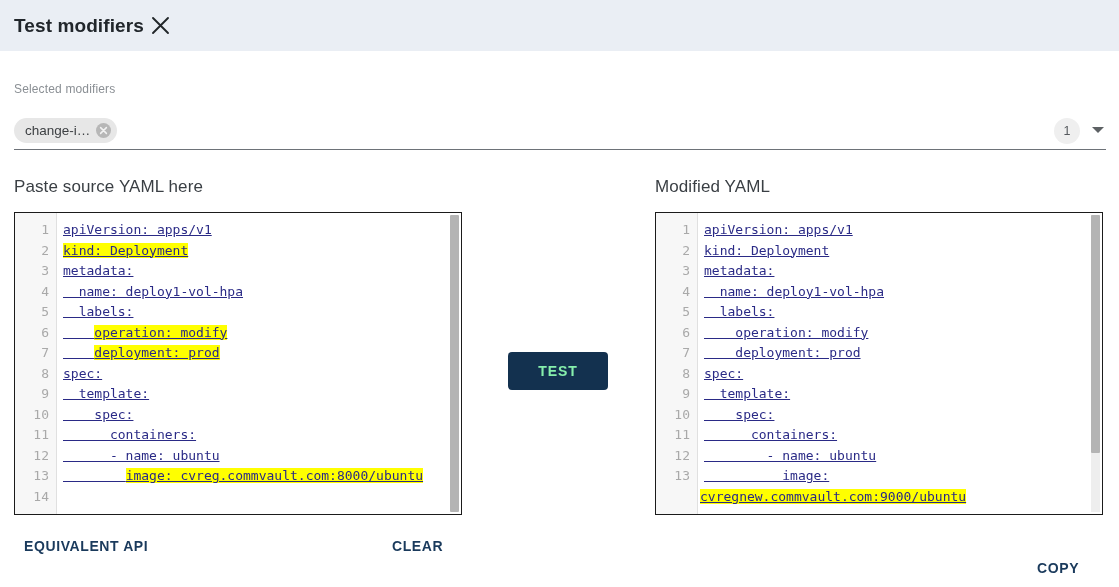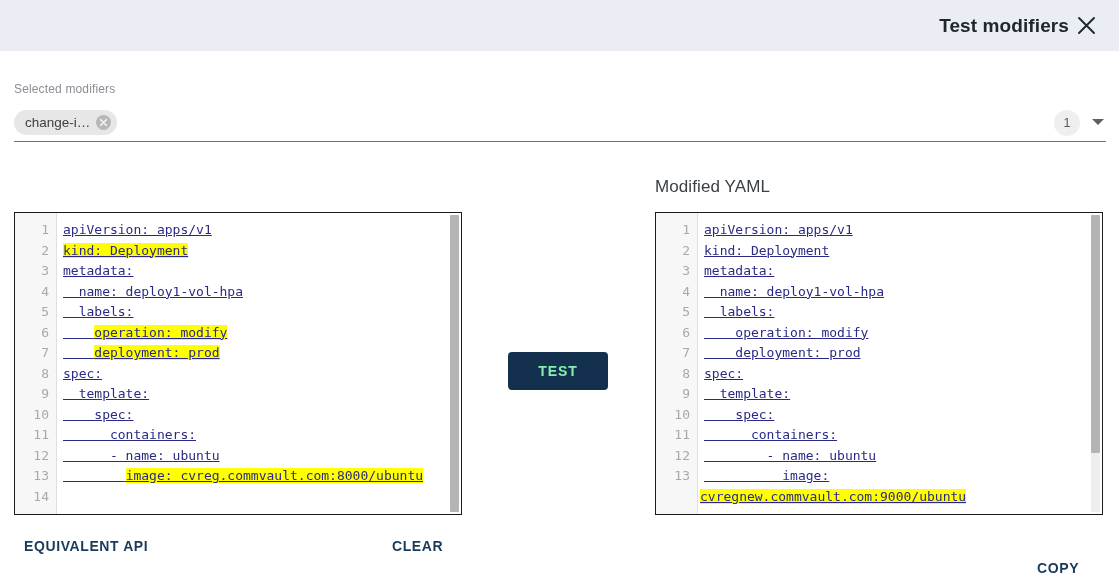--- a/index.html
+++ b/index.html
@@ -10,41 +10,41 @@
     font-family: "Liberation Sans", sans-serif;
     overflow: hidden;
   }
 
   .dialog { position: relative; width: 1119px; height: 587px; background: #ffffff; }
 
   
   .header {
     position: absolute; top: 0; left: 0; width: 1119px; height: 51px;
     background: #eaeef4;
-    display: flex; align-items: center; justify-content: flex-end;
+    display: flex; align-items: center; justify-content: flex-start;
     padding: 0 14px 0 14px;
   }
   .header-title {
     font-size: 19px; font-weight: 600; color: #21262b;
     letter-spacing: .1px;
   }
   .close-btn {
     width: 34px; height: 34px; display: flex; align-items: center; justify-content: center;
     cursor: pointer; border-radius: 50%; background: transparent; border: none; padding: 0;
     margin-right: 2px;
   }
   .close-btn svg { display: block; }
 
   
   .selected-wrap {
     position: absolute; top: 82px; left: 14px; width: 1092px;
   }
   .selected-label {
     font-size: 12px; color: #8a8f94; letter-spacing: .15px; line-height: 14px;
-    margin-bottom: 16px;
+    margin-bottom: 24px;
   }
   .selected-field {
     display: flex; align-items: center; justify-content: space-between;
     border-bottom: 1px solid #6d7278; padding-bottom: 8px; height: 30px;
   }
   .chip {
     display: inline-flex; align-items: center; gap: 6px;
     background: #e7e7e7; border-radius: 14px;
     height: 25px; padding: 0 6px 0 11px;
     font-size: 13.5px; color: #3d4043;
@@ -168,20 +168,21 @@
           </svg>
         </span>
       </div>
       <div class="selected-right">
         <div class="count-badge">1</div>
         <div class="caret"></div>
       </div>
     </div>
   </div>
 
+  <div class="panel-title left">Paste source YAML here</div>
   <div class="panel-title right">Modified YAML</div>
 
   <div class="editor left">
     <div class="editor-inner">
       <div class="gutter" id="gutter-left">
           <div>1</div>
           <div>2</div>
           <div>3</div>
           <div>4</div>
           <div>5</div>

